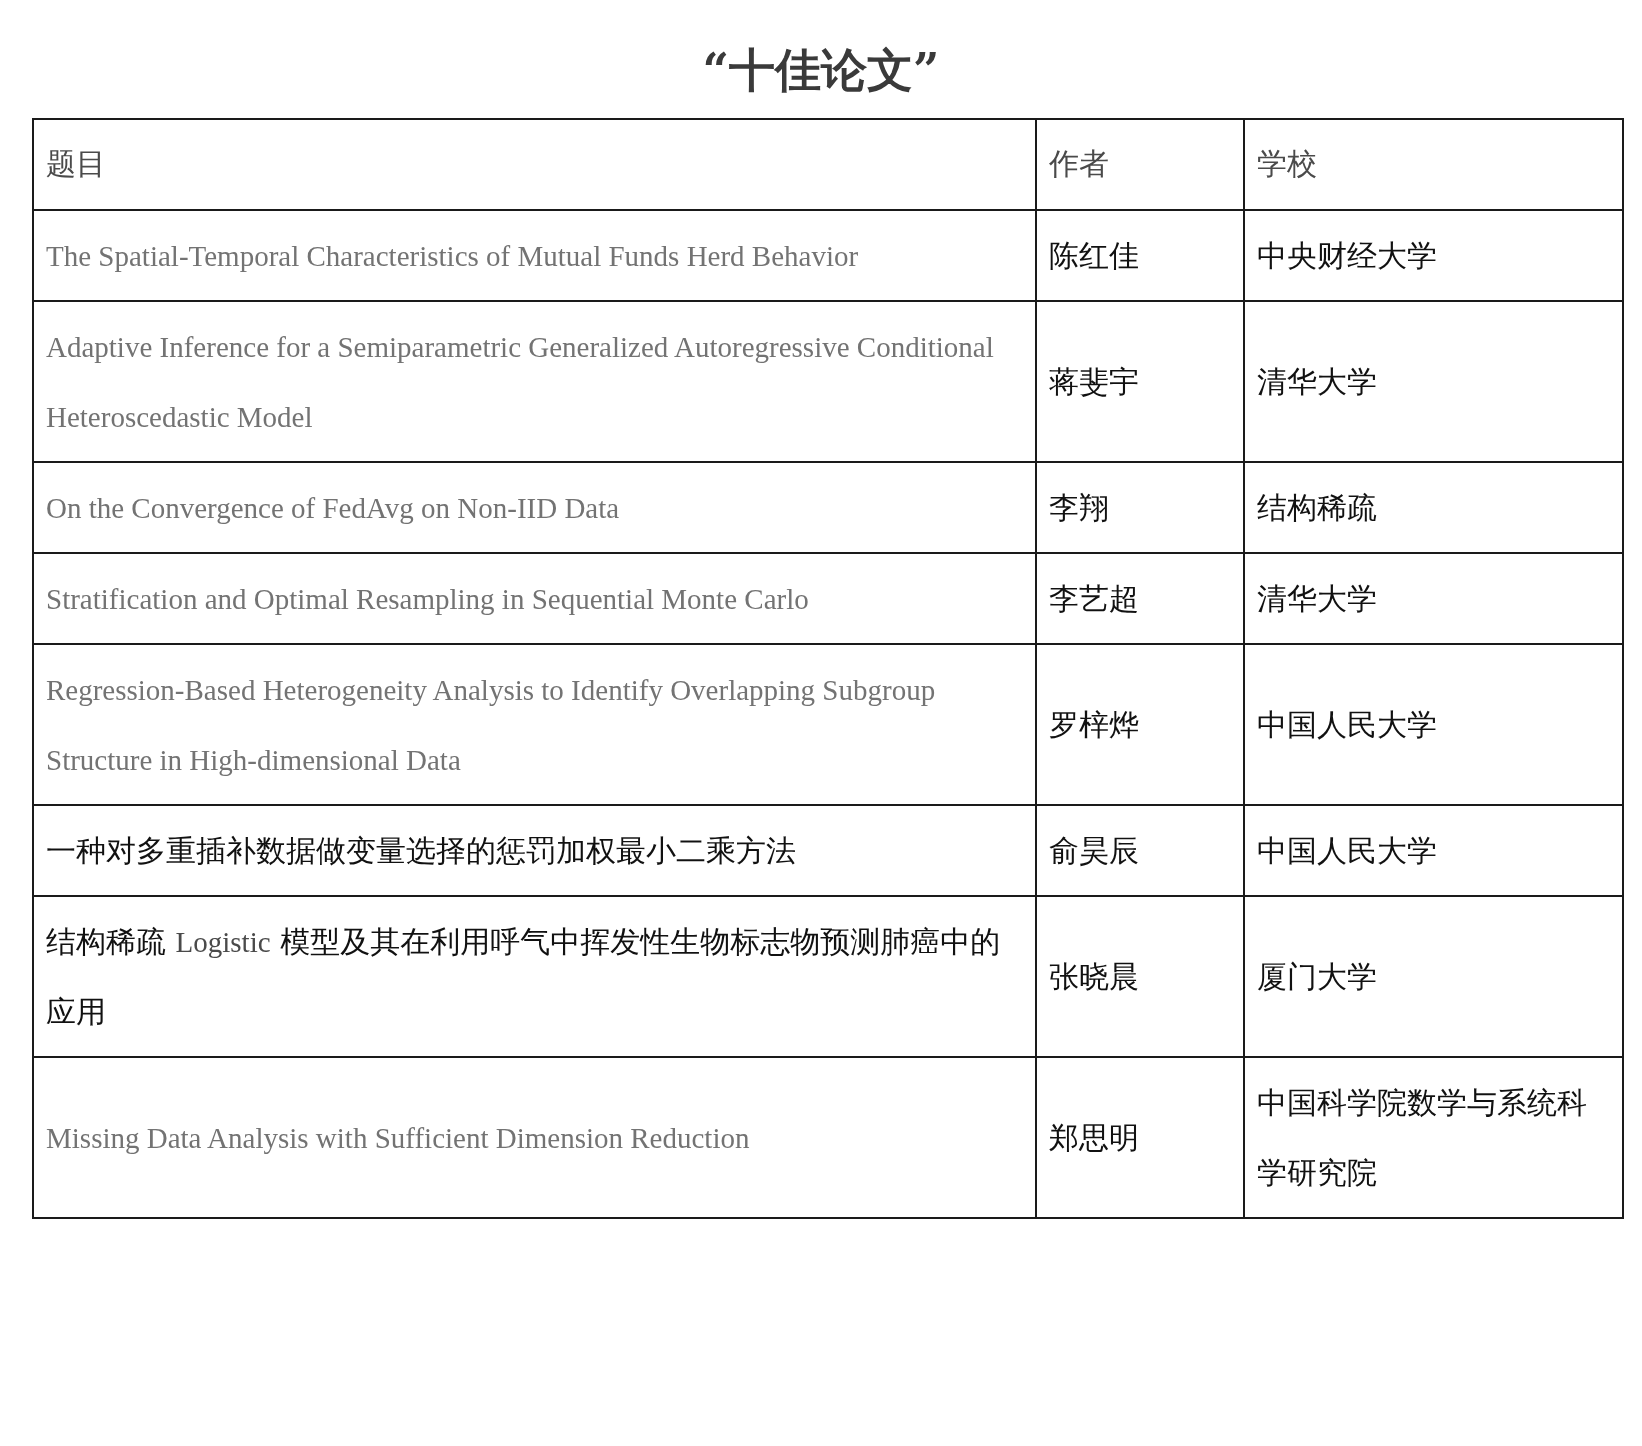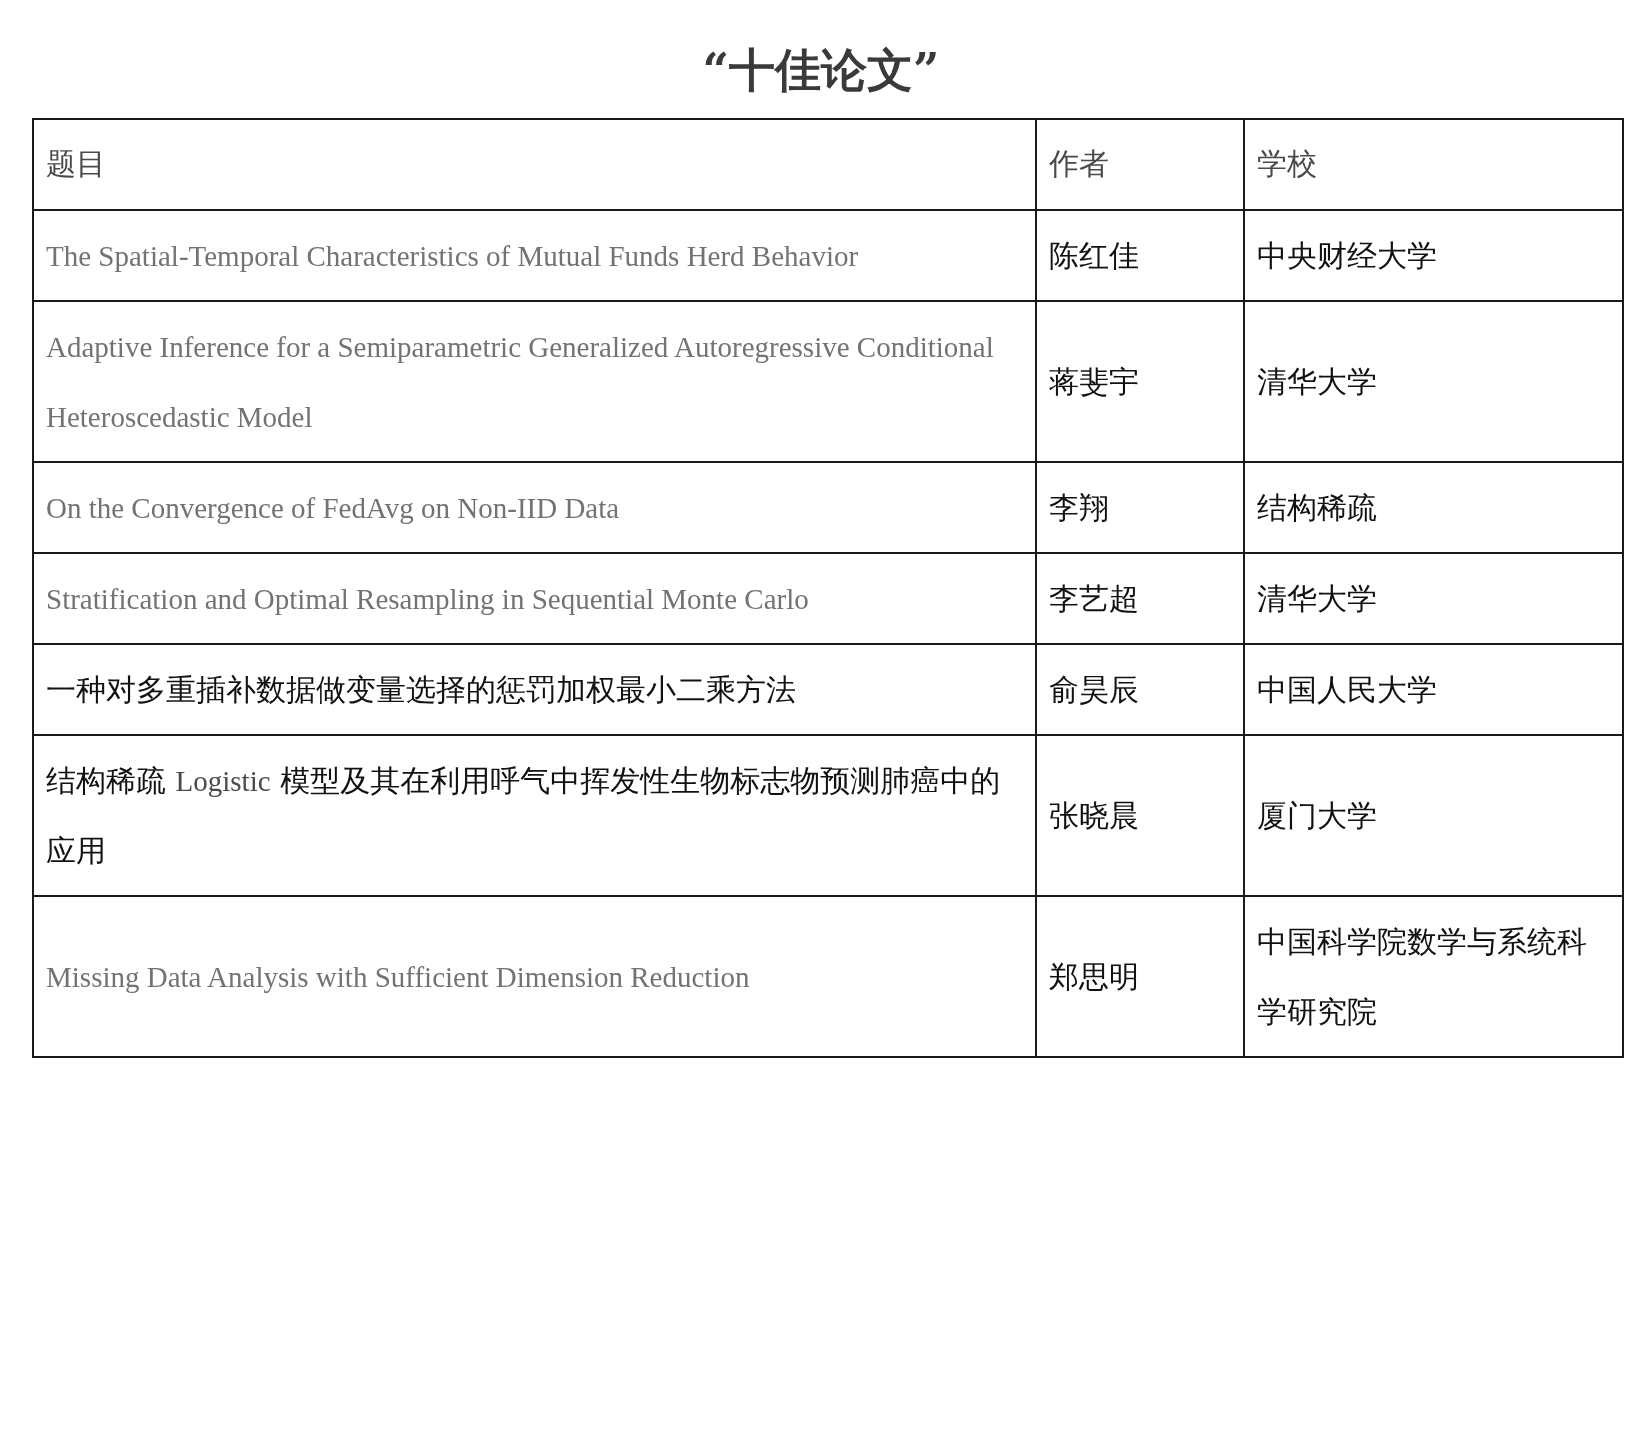--- a/index.html
+++ b/index.html
@@ -74,20 +74,25 @@
     <tr class="single">
       <td class="paper-title">On the Convergence of FedAvg on Non-IID Data</td>
       <td class="author">李翔</td>
       <td class="school">结构稀疏</td>
     </tr>
     <tr class="single">
       <td class="paper-title">Stratification and Optimal Resampling in Sequential Monte Carlo</td>
       <td class="author">李艺超</td>
       <td class="school">清华大学</td>
     </tr>
+    <tr class="double">
+      <td class="paper-title">Regression-Based Heterogeneity Analysis to Identify Overlapping Subgroup Structure in High-dimensional Data</td>
+      <td class="author">罗梓烨</td>
+      <td class="school">中国人民大学</td>
+    </tr>
     <tr class="single">
       <td class="paper-title zh">一种对多重插补数据做变量选择的惩罚加权最小二乘方法</td>
       <td class="author">俞昊辰</td>
       <td class="school">中国人民大学</td>
     </tr>
     <tr class="double">
       <td class="paper-title zh"><span>结构稀疏 </span><span class="latin">Logistic</span><span> 模型及其在利用呼气中挥发性生物标志物预测肺癌中的应用</span></td>
       <td class="author">张晓晨</td>
       <td class="school">厦门大学</td>
     </tr>

